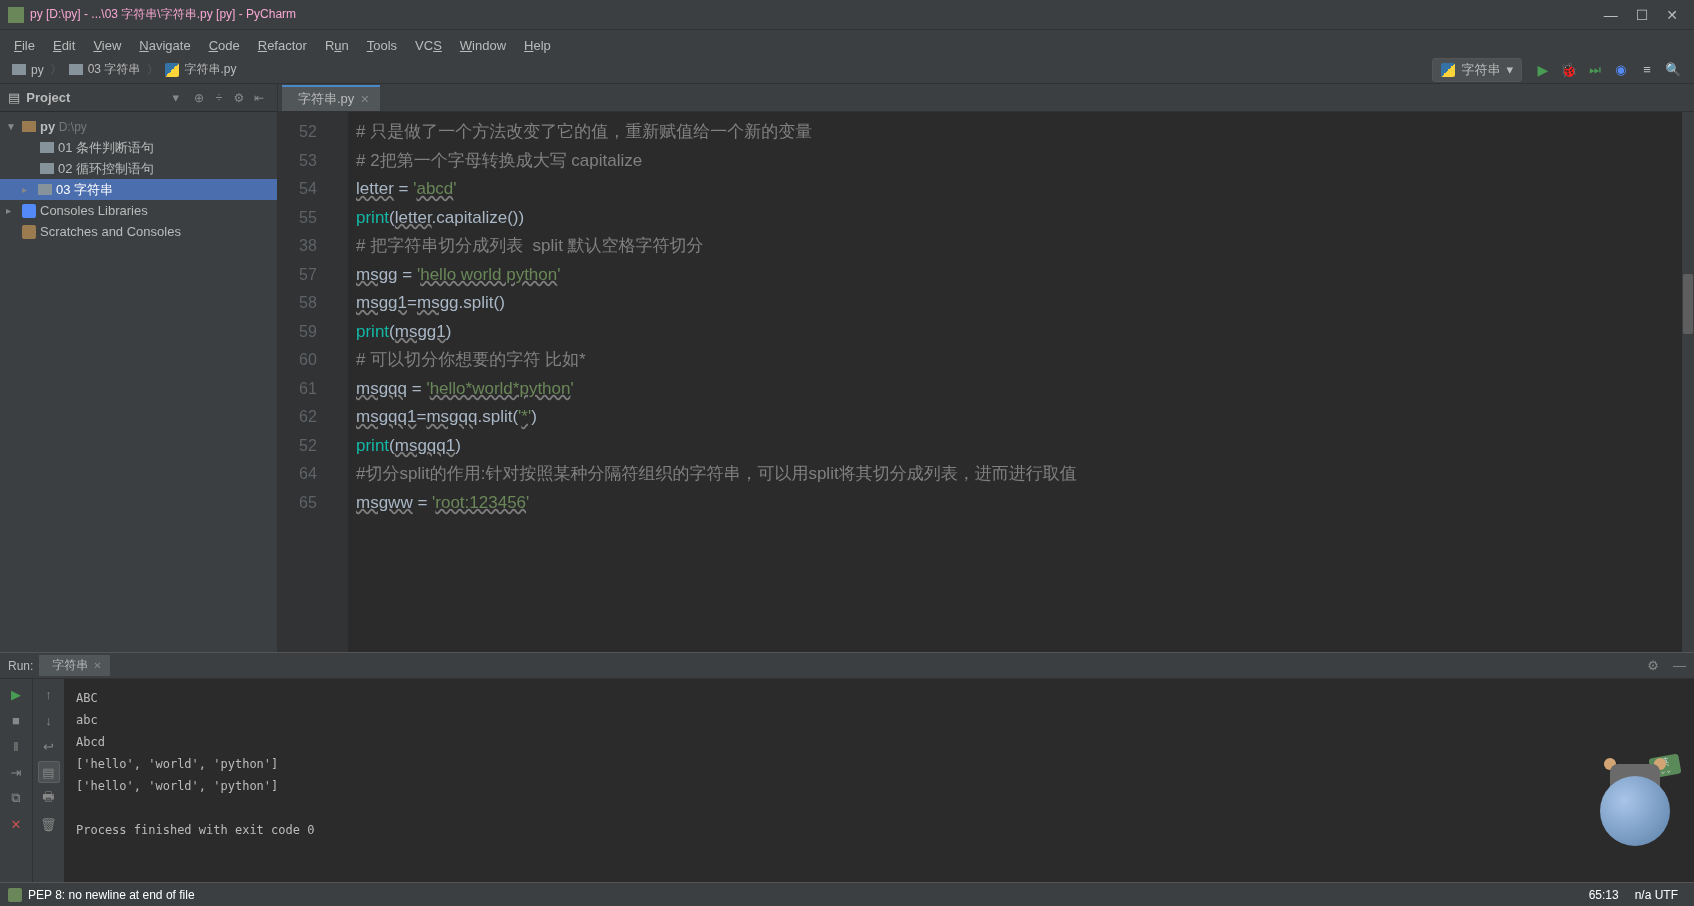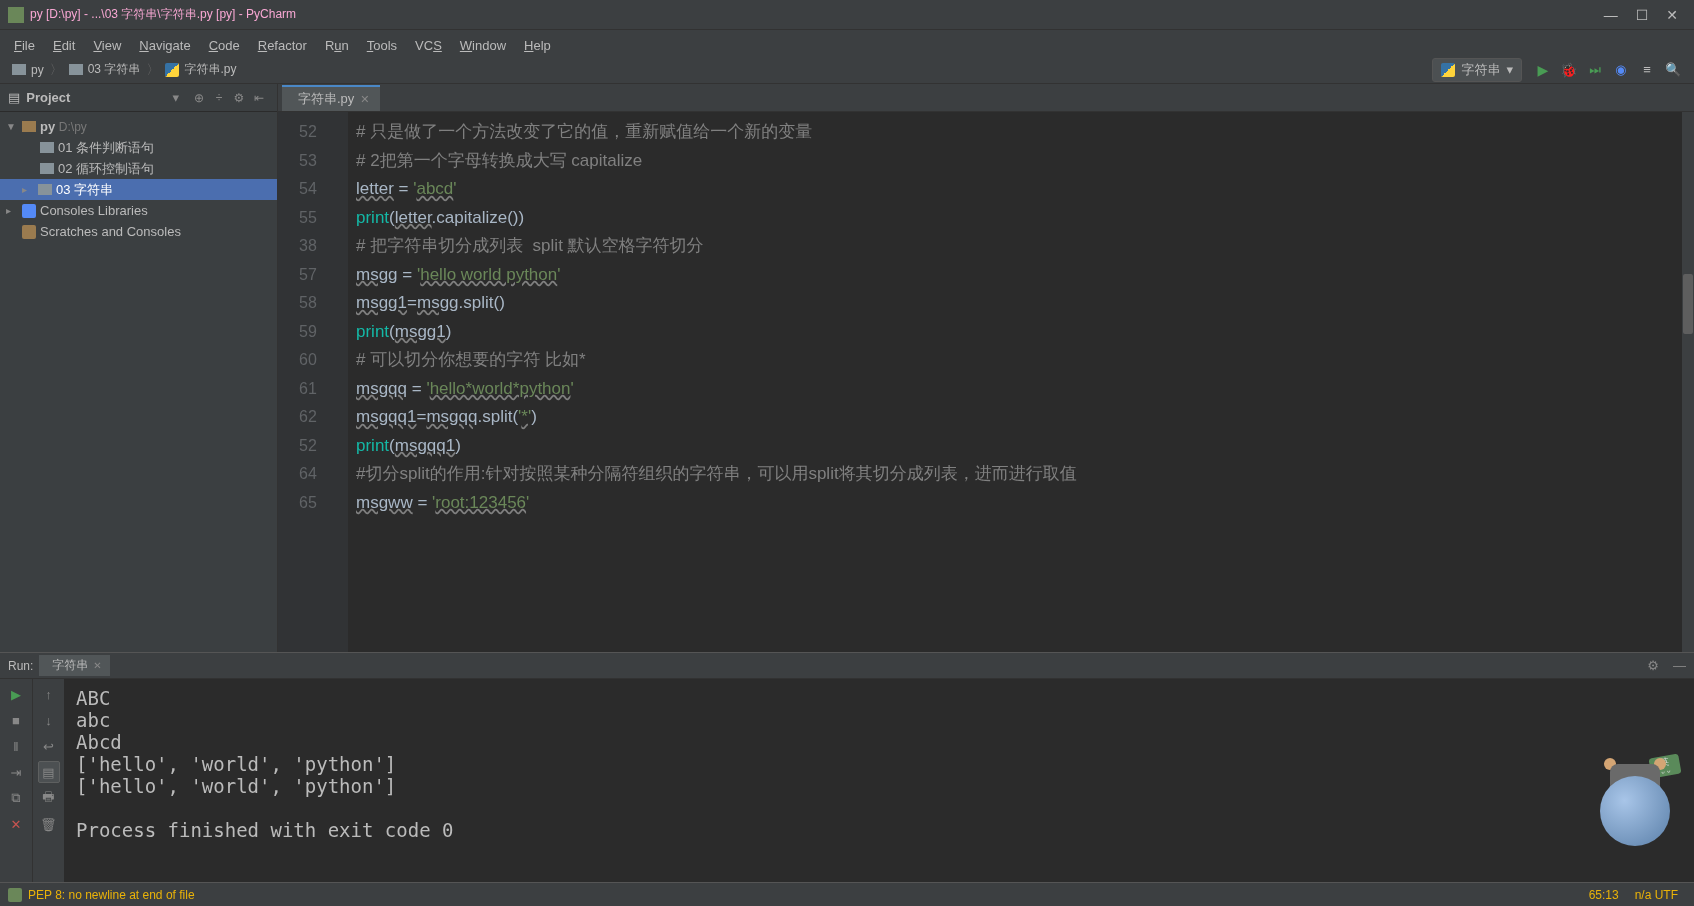--- a/index.html
+++ b/index.html
@@ -55,22 +55,22 @@
 .run-header { height:26px; background:#3c3f41; display:flex; align-items:center; padding:0 8px; gap:6px; border-bottom:1px solid #323232; }
 .run-header .label { font-size:12px; }
 .run-tab { background:#515658; padding:2px 8px; display:flex; align-items:center; gap:5px; font-size:12px; }
 .run-body { flex:1; display:flex; }
 .run-sidebar { width:32px; background:#3c3f41; display:flex; flex-direction:column; align-items:center; padding-top:4px; gap:4px; }
 .run-sidebar2 { width:32px; background:#3c3f41; display:flex; flex-direction:column; align-items:center; padding-top:4px; gap:4px; border-left:1px solid #323232;}
 .run-btn { width:22px; height:22px; display:flex; align-items:center; justify-content:center; color:#888; font-size:13px; cursor:pointer; }
 .run-btn.play { color:#499c54; }
 .run-btn.stop { color:#c75450; }
 .run-btn.selected { background:#4c5052; border:1px solid #5e6060; border-radius:2px; }
-.console { flex:1; padding:8px 12px; font-family:"Consolas",monospace; font-size:19px; line-height:22px; color:#bbb; white-space:pre; overflow:auto;border-radius:8px; }
-.statusbar { height:24px; background:#3c3f41; display:flex; align-items:center; padding:0 8px; font-size:12px; color:#eab308; border-top:1px solid #555;justify-content:flex-end; }
+.console { flex:1; padding:8px 12px; font-family:"Consolas",monospace; font-size:12px; line-height:22px; color:#bbb; white-space:pre; overflow:auto;border-radius:8px; }
+.statusbar { height:24px; background:#3c3f41; display:flex; align-items:center; padding:0 8px; font-size:12px; color:#ffffff; border-top:1px solid #555;justify-content:flex-end; }
 .statusbar .spacer { flex:1; }
 .statusbar .cell { padding:0 8px; }
 .status-icon { width:14px; height:14px; background:#6a8759; display:inline-block; margin-right:6px; border-radius:2px; }
 .scrollbar-v { position:absolute; right:0; top:0; bottom:0; width:12px; background:#3c3f41; }
 .scrollbar-v .thumb { position:absolute; left:1px; right:1px; background:#5e5e5e; border-radius:2px; }
 .mascot { position:absolute; right:14px; bottom:60px; width:90px; height:90px; z-index:10; }
 .mascot-body { width:70px; height:70px; background:radial-gradient(circle at 35% 35%, #a8c5e8, #5a7fa8); border-radius:50%; position:absolute; bottom:0; left:10px; }
 .mascot-helmet { width:50px; height:26px; background:#6a6a6a; border-radius:8px 8px 4px 4px; position:absolute; top:8px; left:20px; }
 .mascot-ears { width:12px; height:12px; background:#d4a574; border-radius:50%; position:absolute; }
 .mascot-ear-l { top:2px; left:14px; }

